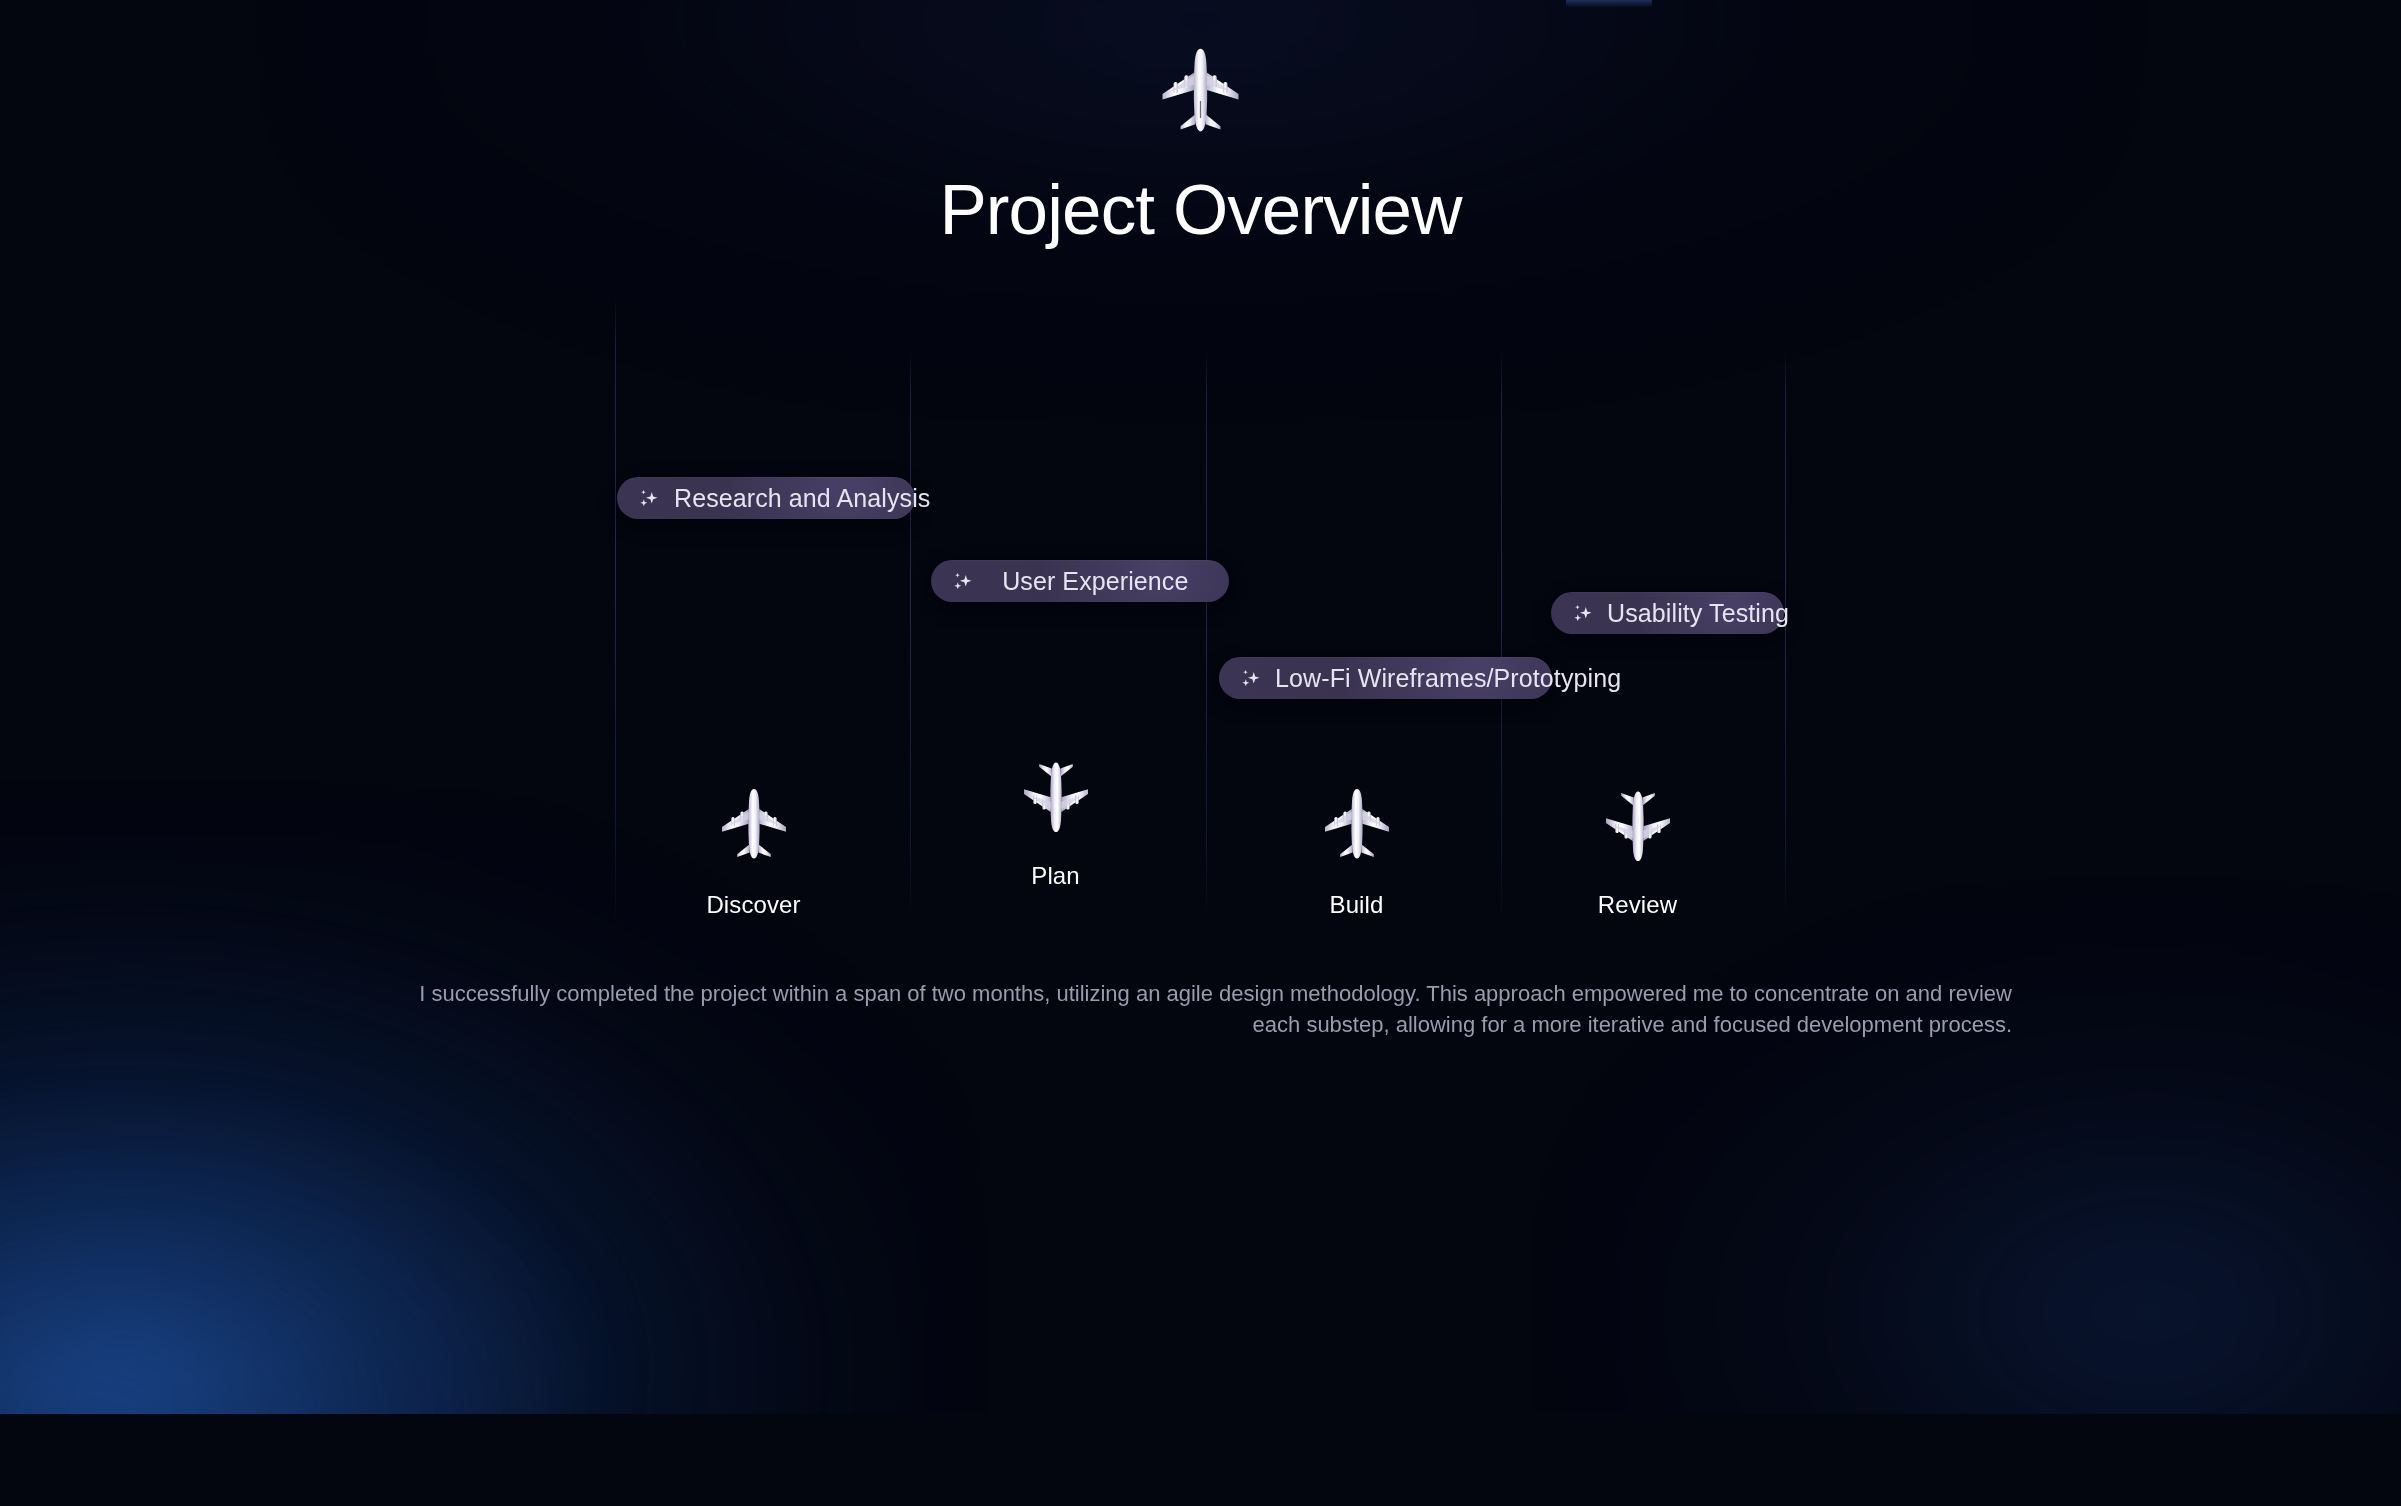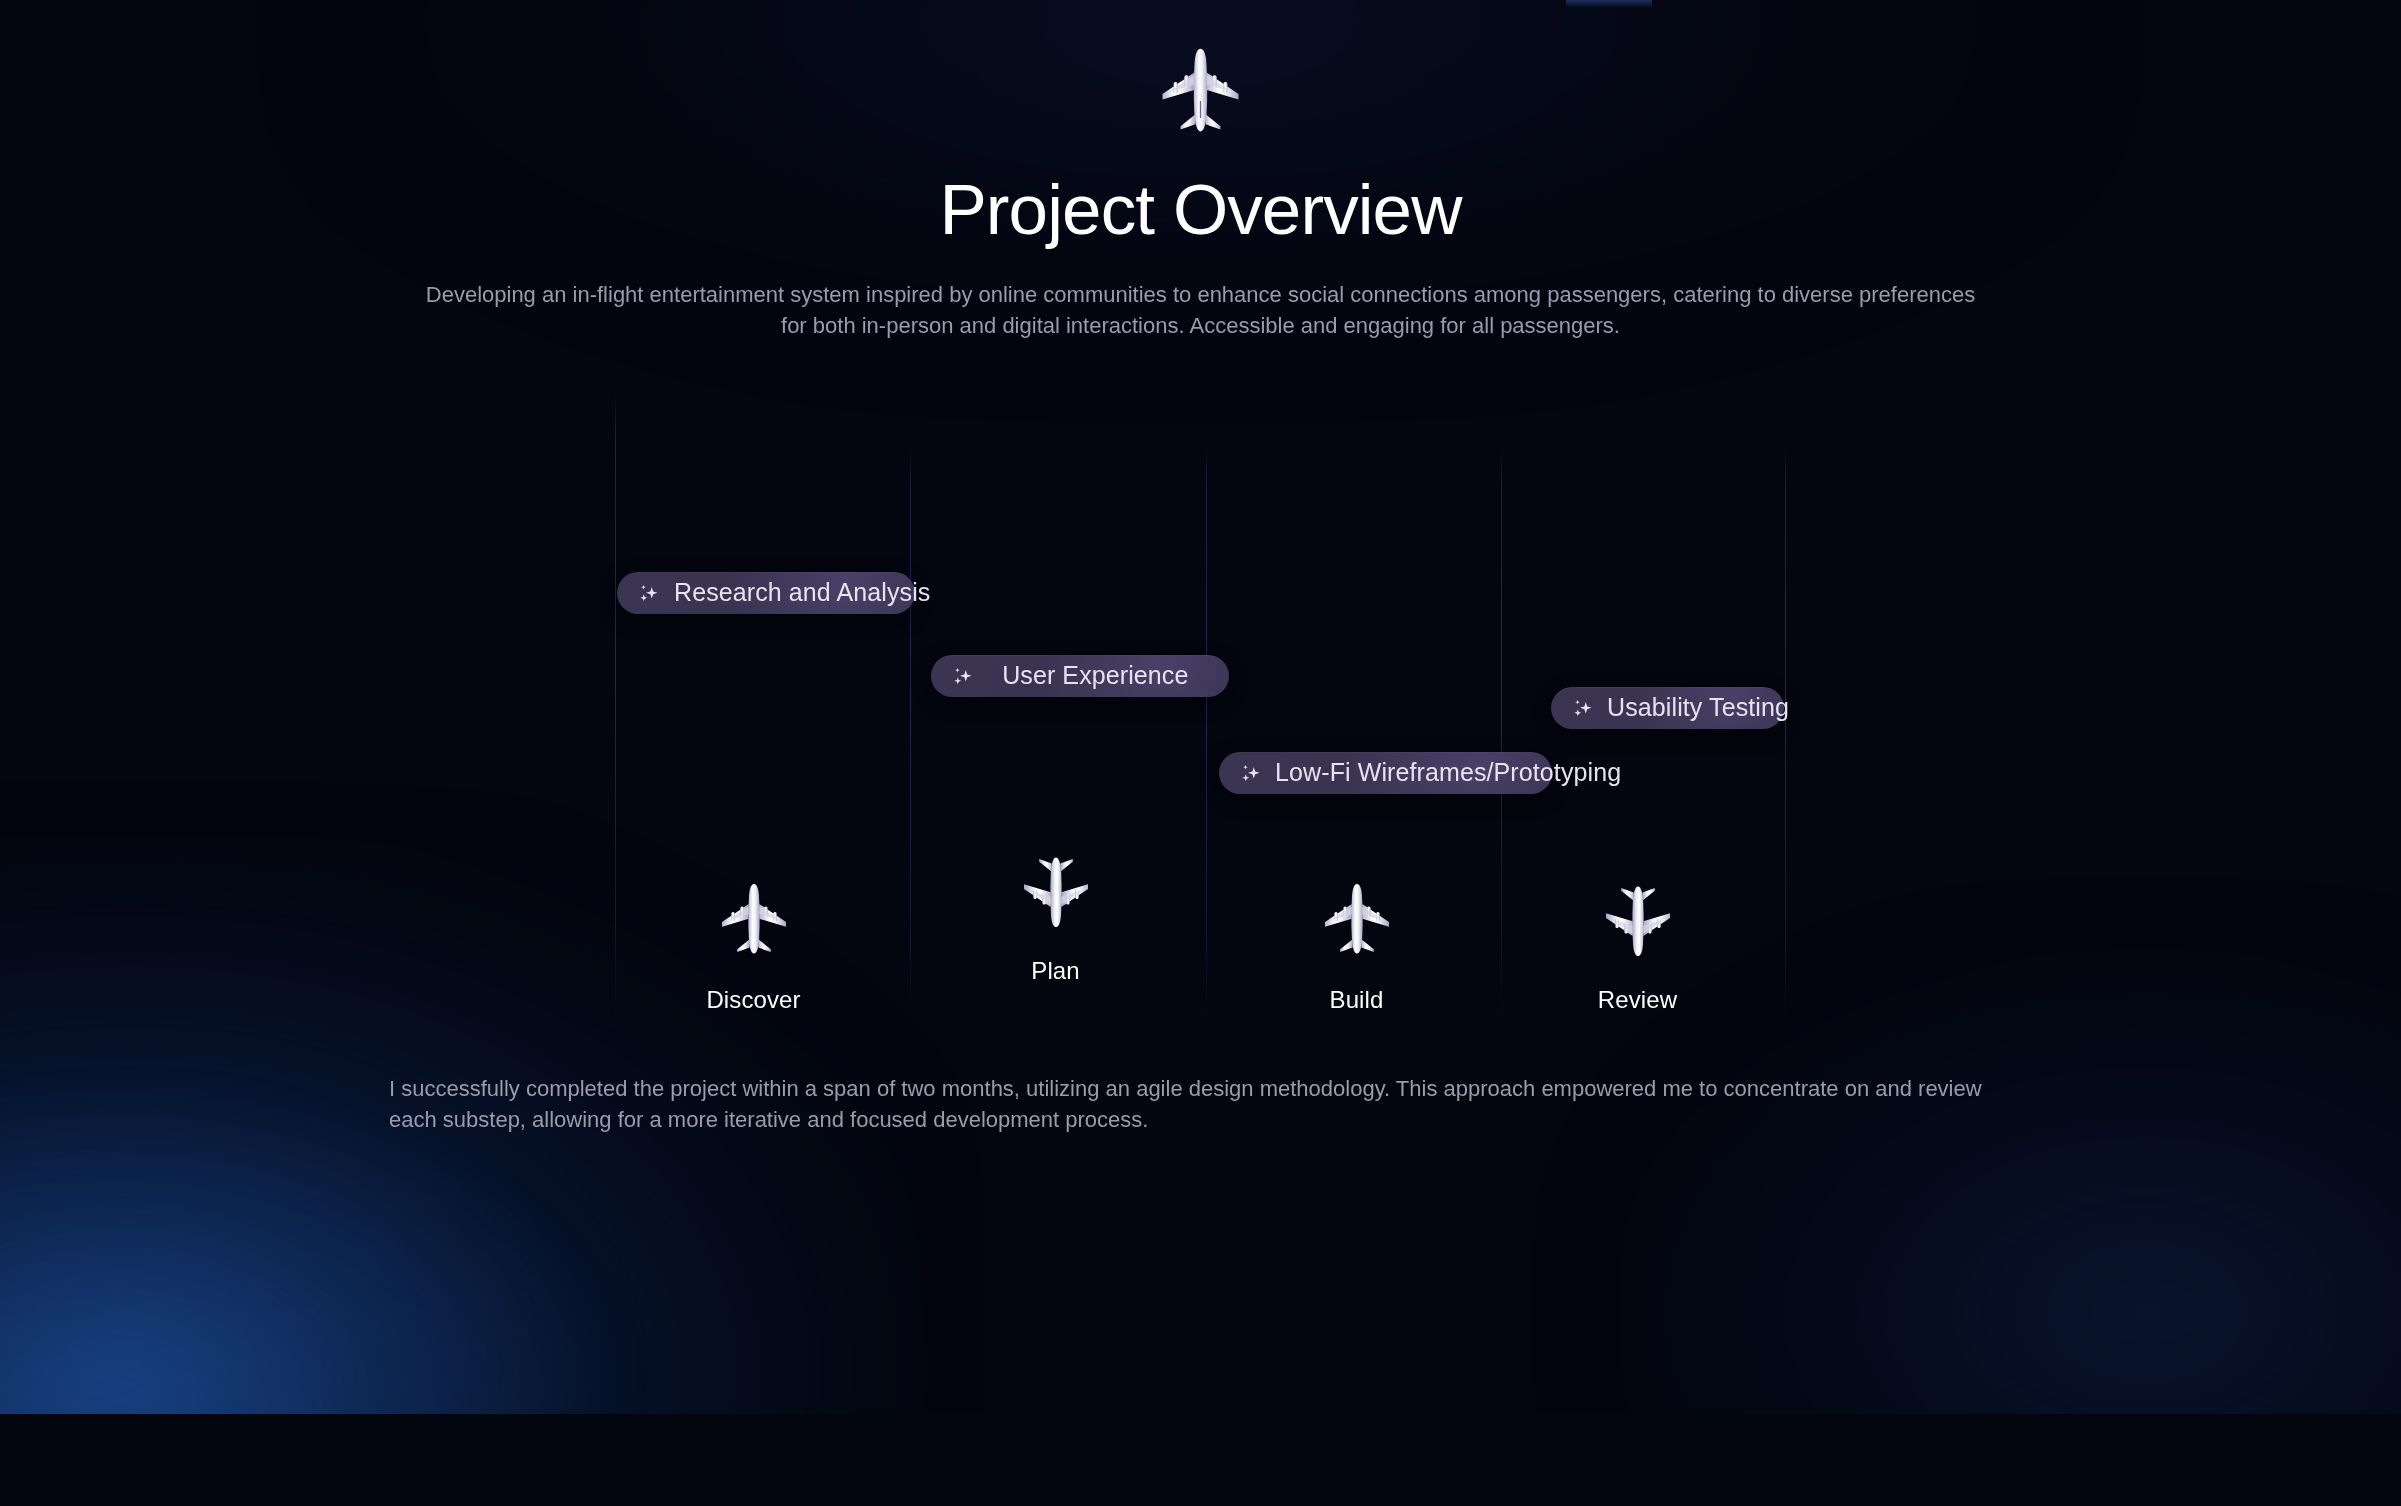--- a/index.html
+++ b/index.html
@@ -178,21 +178,21 @@
     font-size:24px;
     font-weight:400;
     letter-spacing:0.1px;
     white-space:nowrap;
     text-align:right;
   }
 
   .page-footnote {
     margin:0 auto;
     width:1623px;
-    text-align:left;
+    text-align:right;
     color:#9a9cad;
     font-size:22px;
     line-height:1.42;
     position:relative;
     top:-26px;
   }
 </style>
 </head>
 <body>
 
@@ -230,21 +230,20 @@
         <g fill="#d6d2e6" opacity="0.75">
           <path d="M56.6 33 L82 50 L56.6 43 Z"></path>
           <path d="M43.4 33 L18 50 L43.4 43 Z"></path>
         </g>
         <path d="M49.3 60 L50.7 60 L50.7 78 L49.3 78 Z" fill="#1d2240" opacity="0.65"></path>
       </svg>
     </div>
 
     <h1 class="page-title">Project Overview</h1>
 
-    <p class="page-subtitle">Developing an in-flight entertainment system inspired by online communities to enhance social connections among passengers, catering to diverse preferences for both in-person and digital interactions. Accessible and engaging for all passengers.</p>
 
     <div class="timeline">
 
       <div class="divider" style="left:0px;   top:20.4px;  height:630px;"></div>
       <div class="divider" style="left:295px; top:73px; height:578px;"></div>
       <div class="divider" style="left:591px; top:73px; height:578px;"></div>
       <div class="divider" style="left:886px;top:73px; height:578px;"></div>
       <div class="divider" style="left:1170px;top:73px; height:578px;"></div>
 
       <div class="pill" style="left:2.9px; top:201px; width:298px;">

